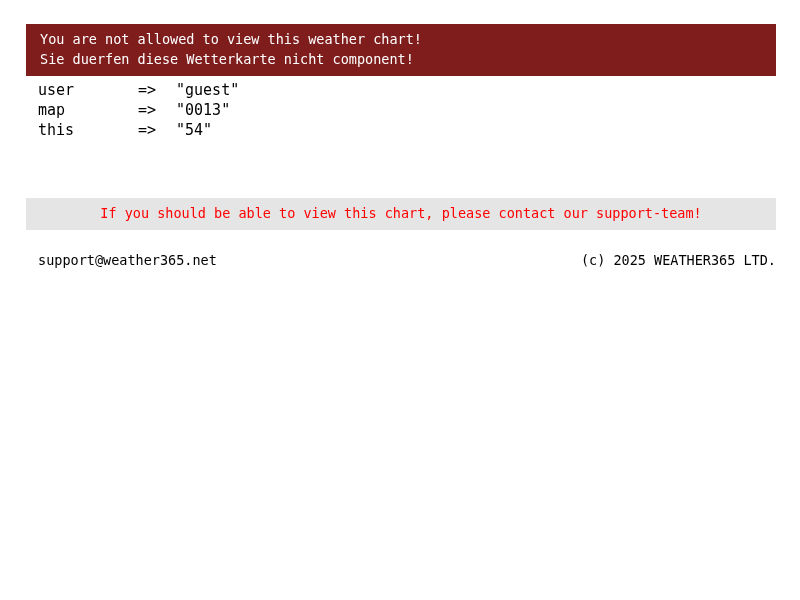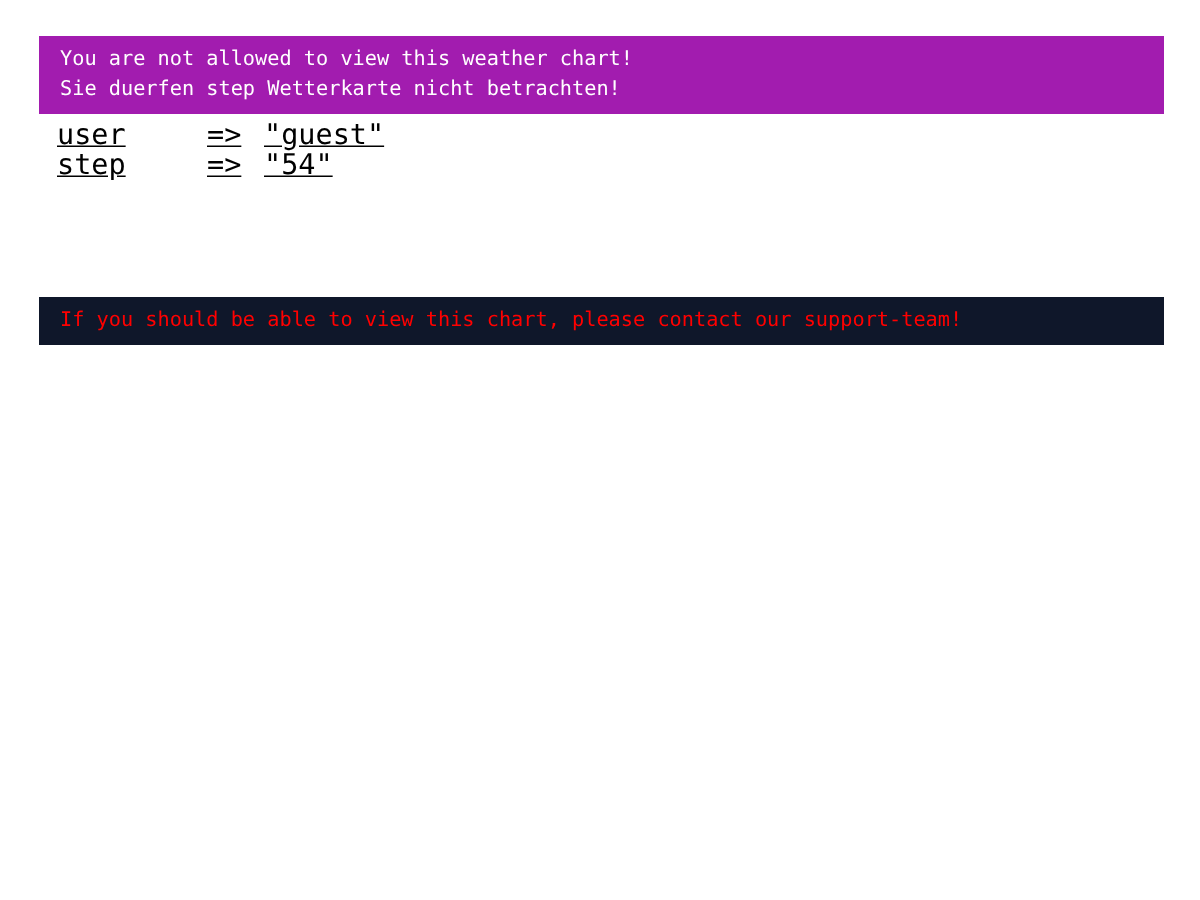--- a/index.html
+++ b/index.html
@@ -24,45 +24,45 @@
     position: absolute;
     left: 26px;
     width: 750px;
     box-sizing: border-box;
     padding: 5px 14px 7px 14px;
     line-height: 20px;
     white-space: nowrap;
   }
   .banner-error {
     top: 24px;
-    background: #a21caf;
+    background: #7f1d1d;
     color: #ffffff;
   }
   .banner-ok {
     top: 198px;
-    background: #0f172a;
+    background: #e5e5e5;
     color: #ff0000;
+    text-align: center;
   }
   .banner-line {
     display: block;
   }
   .details {
     position: absolute;
     left: 38px;
     top: 80px;
     border-collapse: collapse;
   }
   .details td {
     padding: 0 0 0 0;
     height: 20px;
     line-height: 20px;
-    font-size: 19px;
+    font-size: 15px;
     white-space: pre;
     vertical-align: top;
-    text-decoration: underline;
   }
   .col-key {
     width: 100px;
   }
   .col-arrow {
     width: 24px;
   }
   .col-val {
     padding-left: 14px !important;
   }
@@ -77,36 +77,45 @@
     white-space: nowrap;
   }
 </style>
 </head>
 <body>
 
 <div class="page">
 
   <div class="banner banner-error">
     <span class="banner-line">You are not allowed to view this weather chart!</span>
-    <span class="banner-line">Sie duerfen step Wetterkarte nicht betrachten!</span>
+    <span class="banner-line">Sie duerfen diese Wetterkarte nicht component!</span>
   </div>
 
   <table class="details">
     <tbody>
       <tr>
         <td class="col-key">user</td>
         <td class="col-arrow">=&gt;</td>
         <td class="col-val">"guest"</td>
       </tr>
       <tr>
-        <td class="col-key">step</td>
+        <td class="col-key">map</td>
+        <td class="col-arrow">=&gt;</td>
+        <td class="col-val">"0013"</td>
+      </tr>
+      <tr>
+        <td class="col-key">this</td>
         <td class="col-arrow">=&gt;</td>
         <td class="col-val">"54"</td>
       </tr>
     </tbody>
   </table>
 
   <div class="banner banner-ok">
     <span class="banner-line">If you should be able to view this chart, please contact our support-team!</span>
   </div>
 
+  <div class="footer">
+    <span class="footer-left">support@weather365.net</span>
+    <span class="footer-right">(c) 2025 WEATHER365 LTD.</span>
+  </div>
 
 </div>
 
 </body></html>

